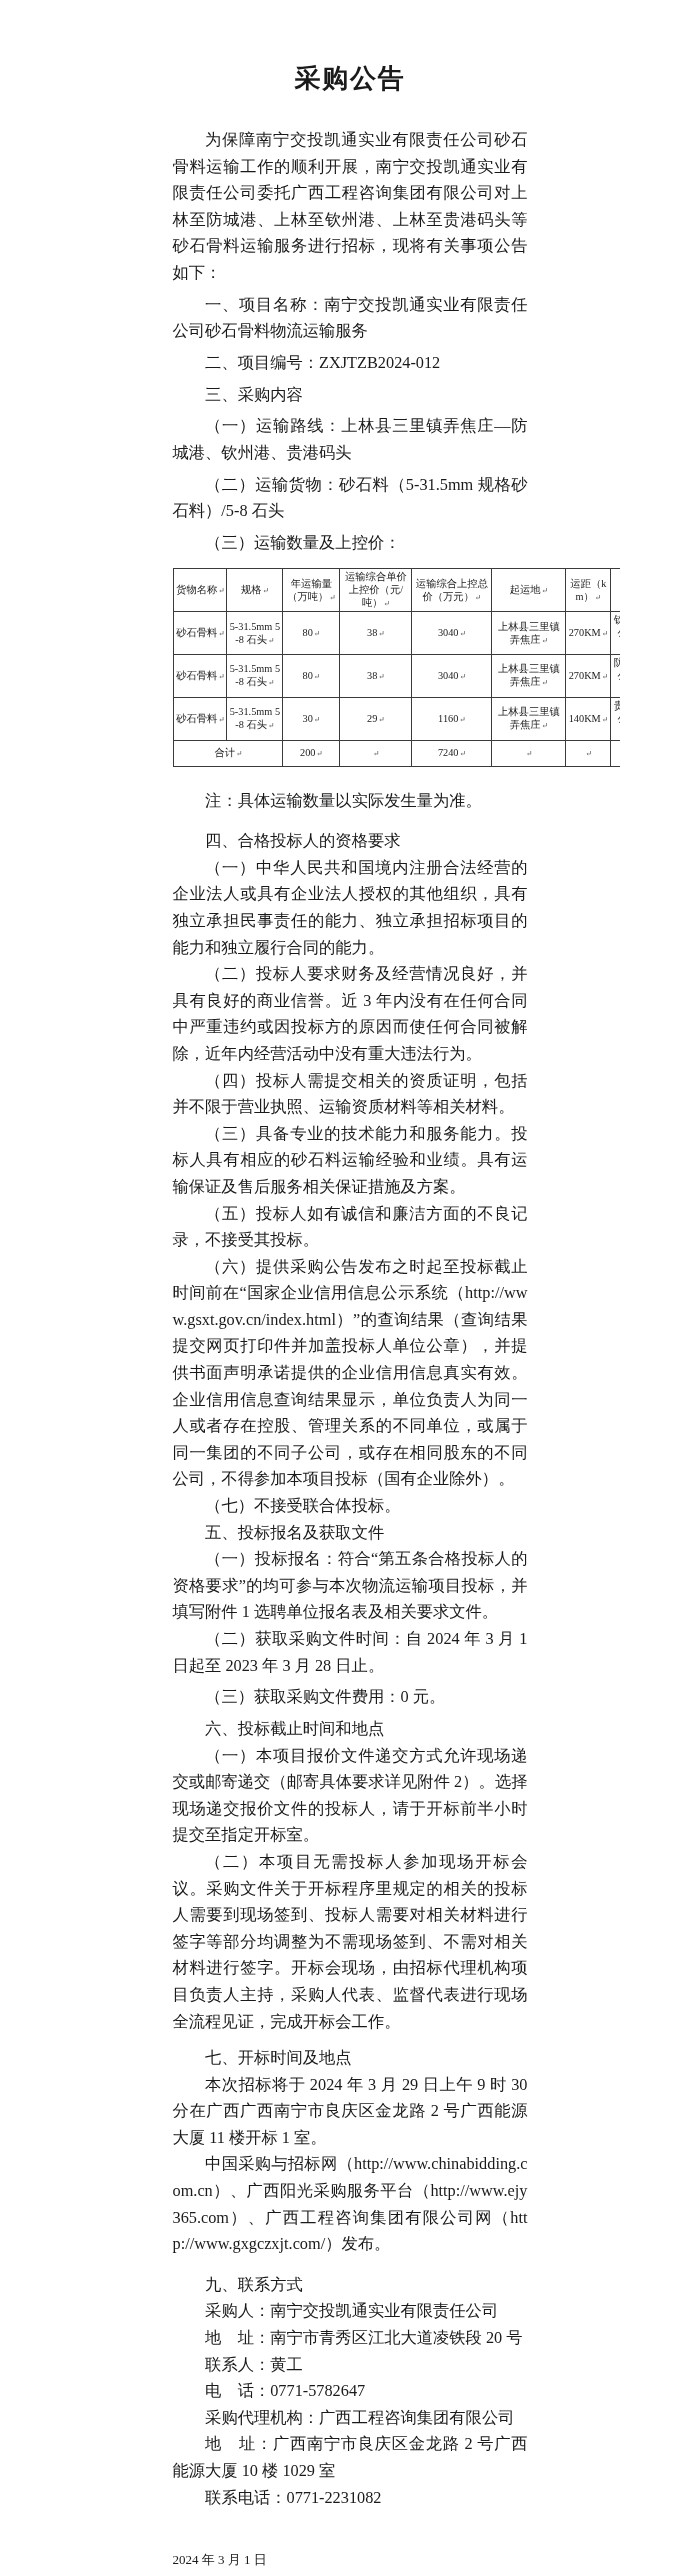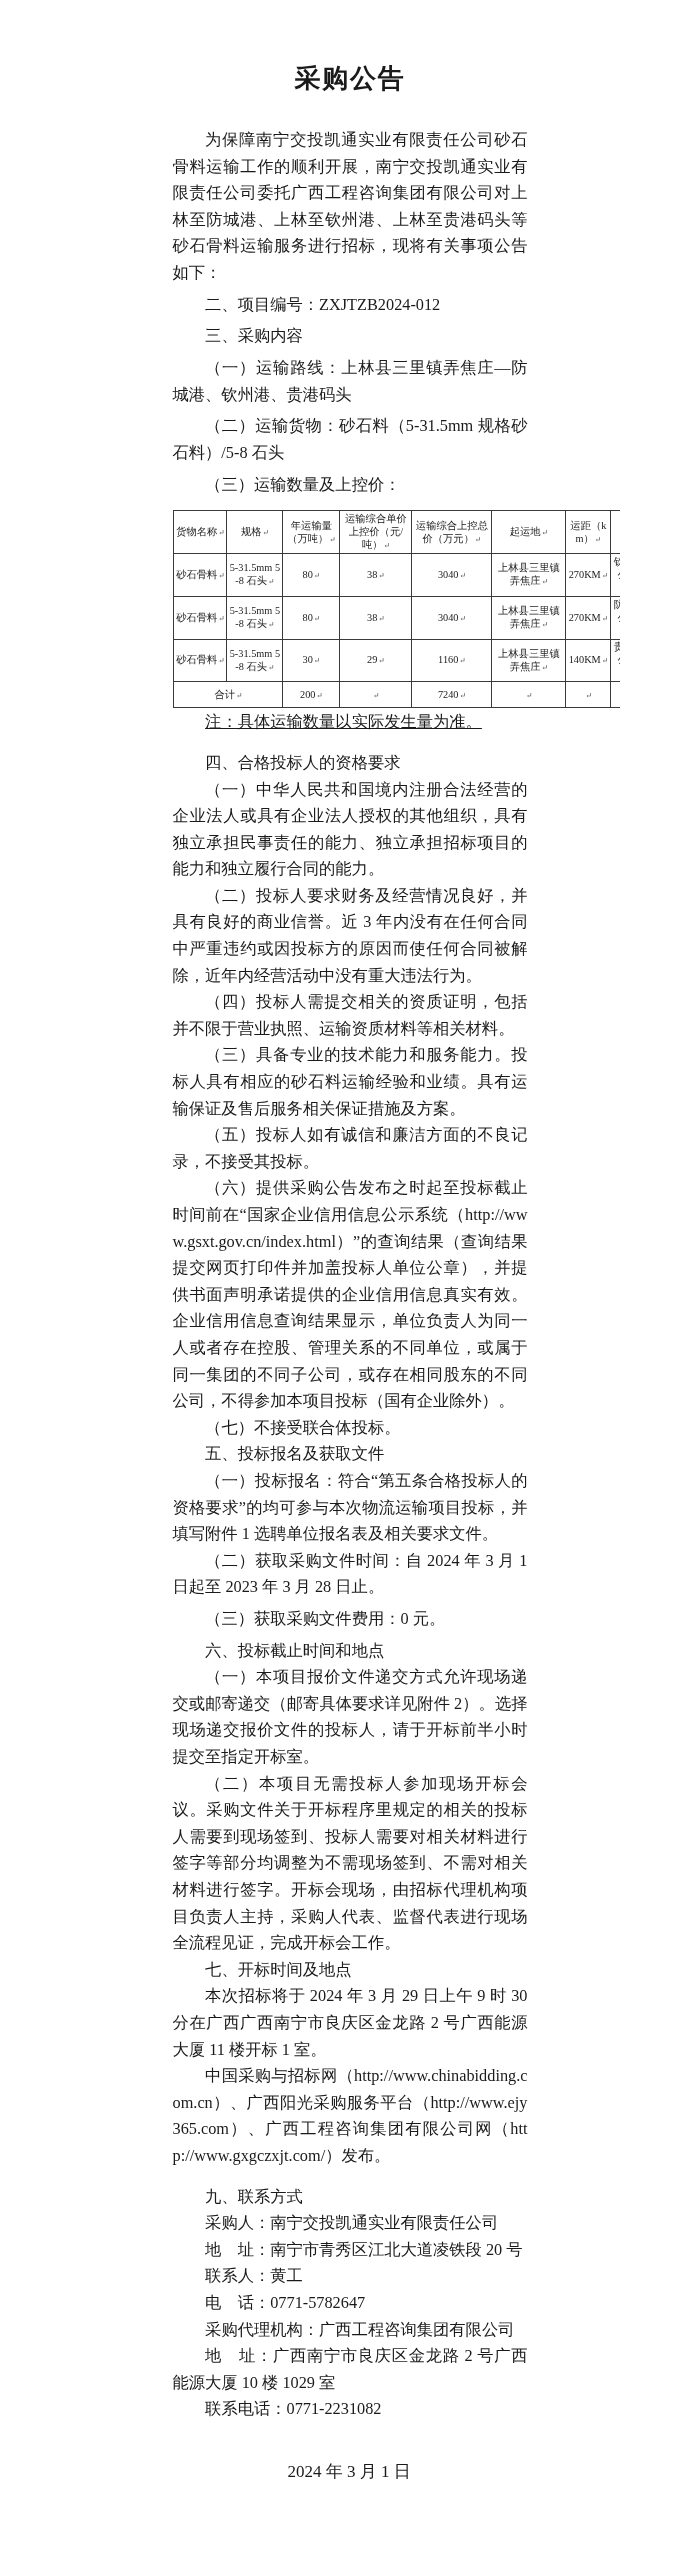--- a/index.html
+++ b/index.html
@@ -25,23 +25,23 @@
     line-height:29px;
   }
   p {
     margin:0;
     line-height:26.6px;
     text-align:justify;
     text-indent:2em;
     word-break:break-all;
   }
   p.g  { margin-top:5.1px; }
-  p.g4 { margin-top:0;font-family:Liberation Serif, serif; }
+  p.g4 { margin-top:10px;font-family:Liberation Serif, serif; }
   p.g8 { margin-top:14px; }
-  p.note { margin-top:1px;text-decoration:underline; }
+  p.note { margin-top:21px; }
   p.g16 { margin-top:13.7px; }
   p.wide { line-height:38px; }
   table.tbl {
     border-collapse:collapse;
     table-layout:fixed;
     width:511px;
     margin:12px 0 0 0.9px;
     font-size:10.3px;
   }
   table.tbl th, table.tbl td {
@@ -58,34 +58,35 @@
   table.tbl tr.data  { height:41px; }
   table.tbl tr.total { height:26px; }
   .cv::after {
     content:"\21B5";
     font-size:7.7px;
     color:#4a4a4a;
     margin-left:0.9px;
   }
   .doc-date {
     margin-top:36px;
-    text-align:center;
+    text-align:left;
     line-height:26.6px;
-    font-size:17px;
+    font-size:13px;
     padding-right:1.7px;
   }
 </style>
 </head>
 <body>
 
 <div class="page">
 
   <h1 class="doc-title">采购公告</h1>
 
   <p>为保障南宁交投凯通实业有限责任公司砂石骨料运输工作的顺利开展，南宁交投凯通实业有限责任公司委托广西工程咨询集团有限公司对上林至防城港、上林至钦州港、上林至贵港码头等砂石骨料运输服务进行招标，现将有关事项公告如下：</p>
+  <p class="g">一、项目名称：南宁交投凯通实业有限责任公司砂石骨料物流运输服务</p>
   <p class="g">二、项目编号：ZXJTZB2024-012</p>
   <p class="g">三、采购内容</p>
   <p class="g">（一）运输路线：上林县三里镇弄焦庄—防城港、钦州港、贵港码头</p>
   <p class="g">（二）运输货物：砂石料（5-31.5mm 规格砂石料）/5-8 石头</p>
   <p class="g">（三）运输数量及上控价：</p>
 
   <table class="tbl">
     <colgroup>
       <col style="width:53px">
         <col style="width:56px">

